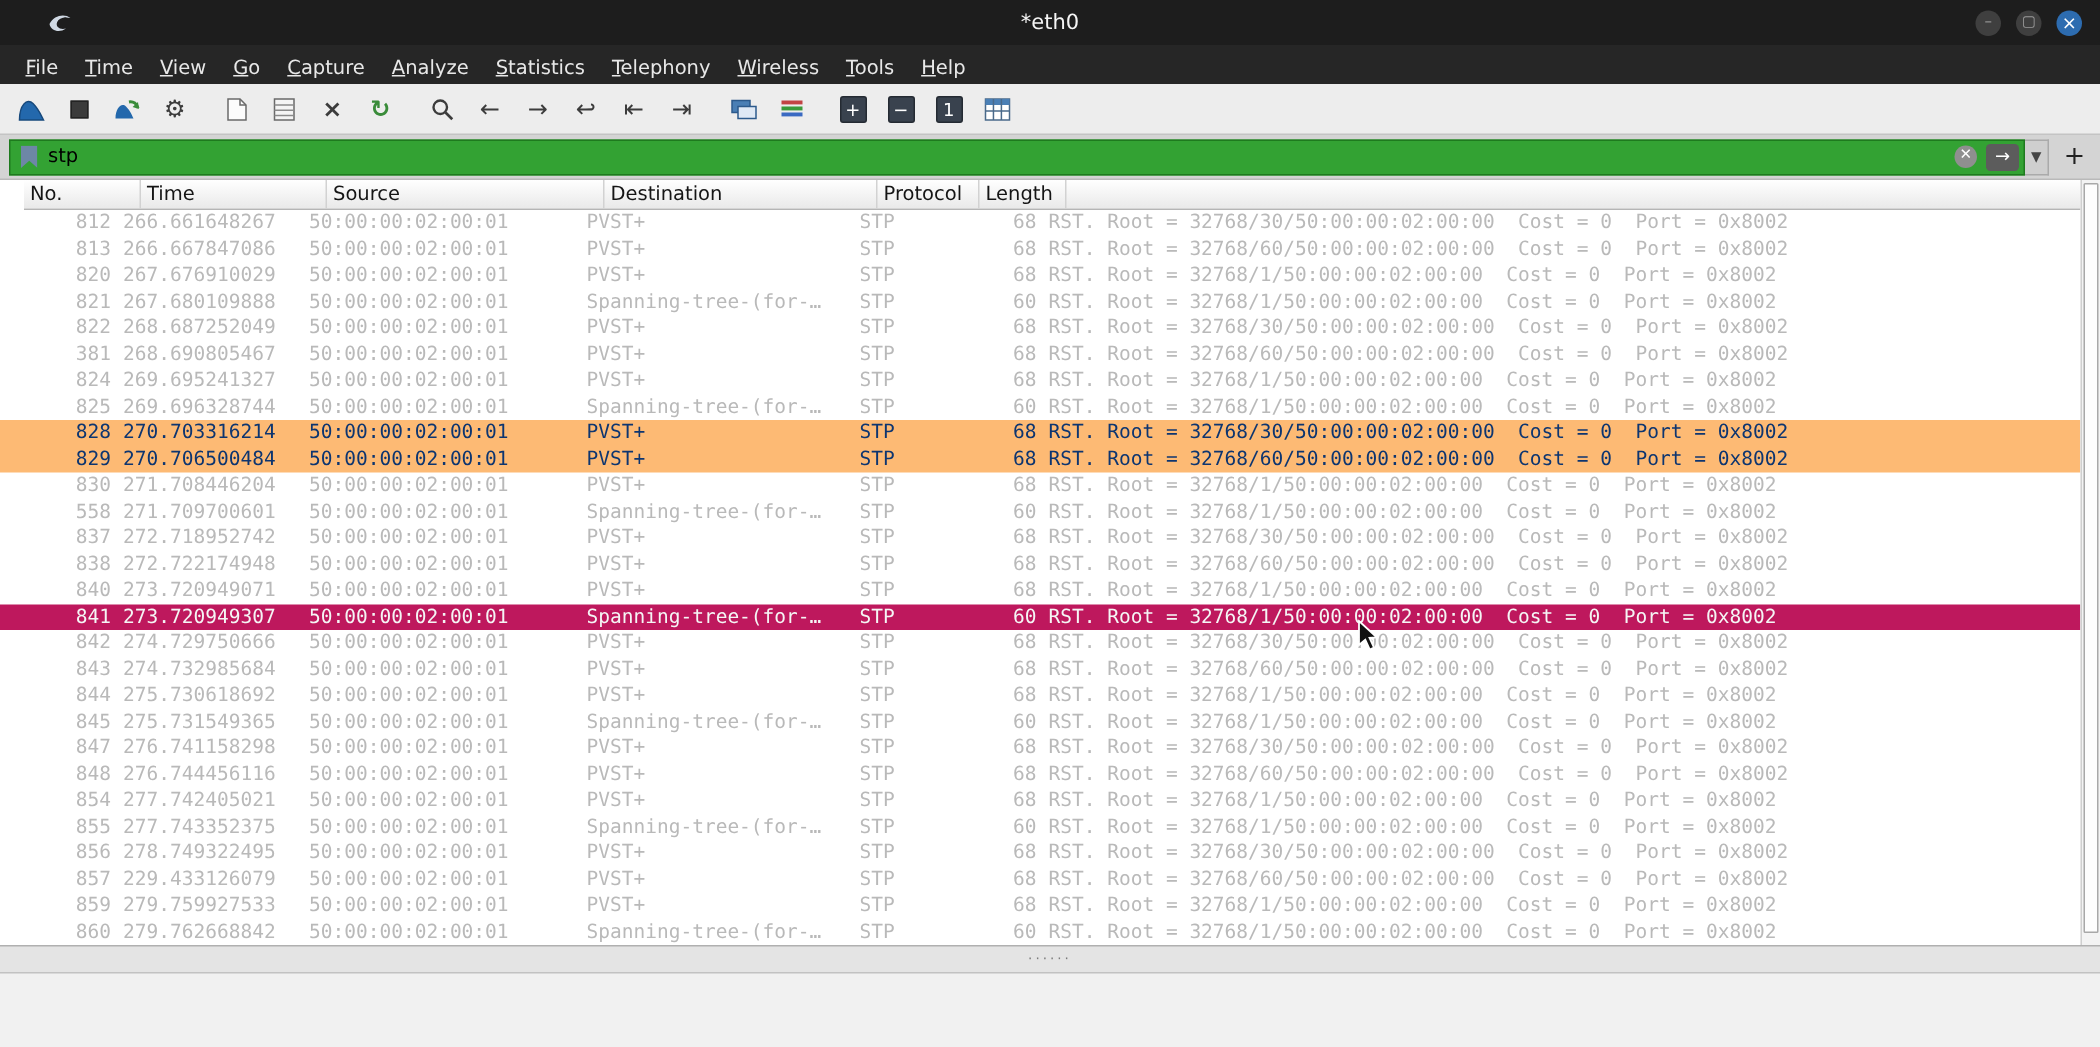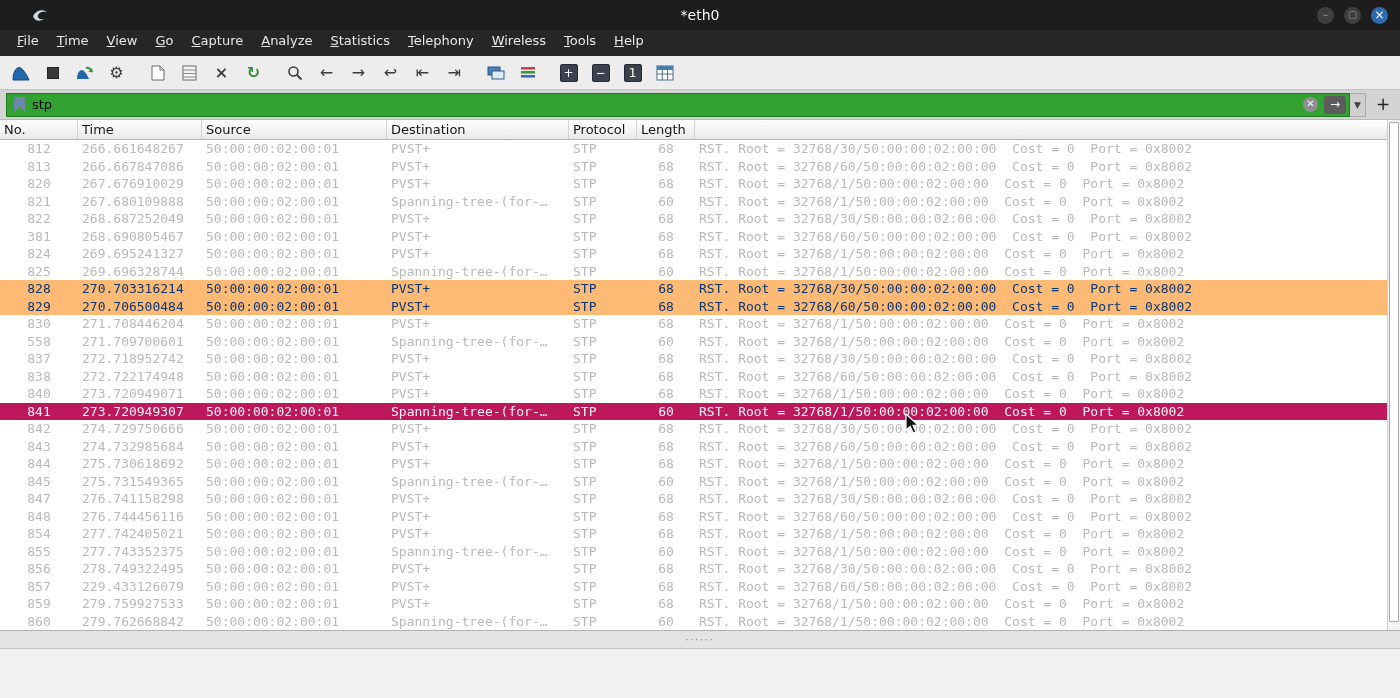--- a/index.html
+++ b/index.html
@@ -8,21 +8,21 @@
 
   
   .titlebar { height:30px; background:#1d1d1d; color:#fff; position:relative; display:flex; align-items:center; flex:0 0 auto; }
   .titlebar .app-icon { margin-left:30px; width:20px; height:20px; display:flex; align-items:center; justify-content:center; }
   .titlebar .title { position:absolute; left:0; right:0; text-align:center; font-size:14px; color:#f5f5f5; }
   .win-controls { margin-left:auto; display:flex; gap:10px; padding-right:12px; z-index:2; }
   .win-btn { width:17px; height:17px; border-radius:50%; background:#3f3f3f; color:#9a9a9a; font-size:10px; line-height:16px; text-align:center; cursor:default; }
   .win-btn.close { background:#2d6cb0; color:#fff; font-size:12px; }
 
   
-  .menubar { height:26px; background:#262626; color:#e8e8e8; display:flex; align-items:flex-start; padding-left:8px; font-size:13px; flex:0 0 auto; }
+  .menubar { height:26px; background:#262626; color:#e8e8e8; display:flex; align-items:flex-end; padding-left:8px; font-size:13px; flex:0 0 auto; }
   .menu-item { display:inline-block; padding:3px 9px; }
   .menu-item::first-letter { text-decoration:underline; }
 
   
   .toolbar { height:34px; background:#ededed; border-bottom:1px solid #c4c4c4; display:flex; align-items:center; padding-left:6px; gap:3px; flex:0 0 auto; }
   .tbtn { width:29px; height:27px; display:flex; align-items:center; justify-content:center; border-radius:2px; }
   .tbtn .glyph { font-size:16px; color:#3c3c3c; line-height:1; }
   .tbtn .glyph.green { color:#3a8c3a; font-weight:bold; }
   .tbtn .glyph.bold { font-weight:bold; }
   .stop-sq { width:12px; height:12px; background:#3a3a3a; border:1px solid #222; }
@@ -36,26 +36,26 @@
   .filter-text { flex:1; font-size:13px; color:#000; }
   .clear-btn { width:15px; height:15px; border-radius:50%; background:#8f8f8f; color:#fff; font-size:10px; line-height:14px; text-align:center; margin-right:6px; }
   .apply-btn { width:22px; height:18px; background:#5c5c5c; border-radius:3px; color:#fff; font-size:12px; line-height:17px; text-align:center; margin-right:3px; }
   .caret-btn { width:16px; height:24px; background:#cfcfcf; border:1px solid #aaa; border-left:none; color:#444; font-size:9px; display:flex; align-items:center; justify-content:center; }
   .plus-btn { width:22px; height:22px; margin-left:6px; color:#222; font-size:17px; text-align:center; line-height:21px; }
 
   
   .packet-pane { flex:0 0 auto; display:flex; background:#fff; }
   .list-area { flex:1; min-width:0; }
   .cols { display:grid; grid-template-columns:78px 124px 185px 182px 68px 58px minmax(0,1fr); }
-  .header-row { height:20px; background:linear-gradient(#ffffff,#e9e9e9); border-bottom:1px solid #b5b5b5; font-size:13px; color:#151515; }
+  .header-row { height:20px; background:linear-gradient(#ffffff,#e9e9e9); border-bottom:1px solid #b5b5b5; font-size:13px; color:#151515;margin-left:16px; }
   .hcell { padding:0 4px; border-right:1px solid #d2d2d2; display:flex; align-items:center; overflow:hidden; }
   .rows { height:490px; background:#fff; overflow:hidden; }
   .row { height:17.5px; font-family:"DejaVu Sans Mono", monospace; font-size:13px; line-height:17.5px; color:#b9b9b9; }
   .cell { padding:0 4px; overflow:hidden; white-space:pre; }
-  .c-no, .c-len { text-align:center; }
+  .c-no, .c-len { text-align:right; }
   .row.state-selected { background:#fdba74; color:#0d3570; }
   .row.state-focused { background:#be185d; color:#f5f5f5; }
 
   
   .vscroll { flex:0 0 13px; background:#f3f3f3; border-left:1px solid #cfcfcf; position:relative; }
   .vthumb { position:absolute; left:1px; right:1px; top:2px; height:calc(100% - 10px); background:#fdfdfd; border:1px solid #a8a8a8; border-radius:1px; }
 
   
   .splitter { height:18px; background:#e4e4e4; border-top:1px solid #b0b0b0; display:flex; align-items:center; justify-content:center; flex:0 0 auto; }
   .grip { color:#7a7a7a; font-size:9px; letter-spacing:2px; line-height:6px; }

